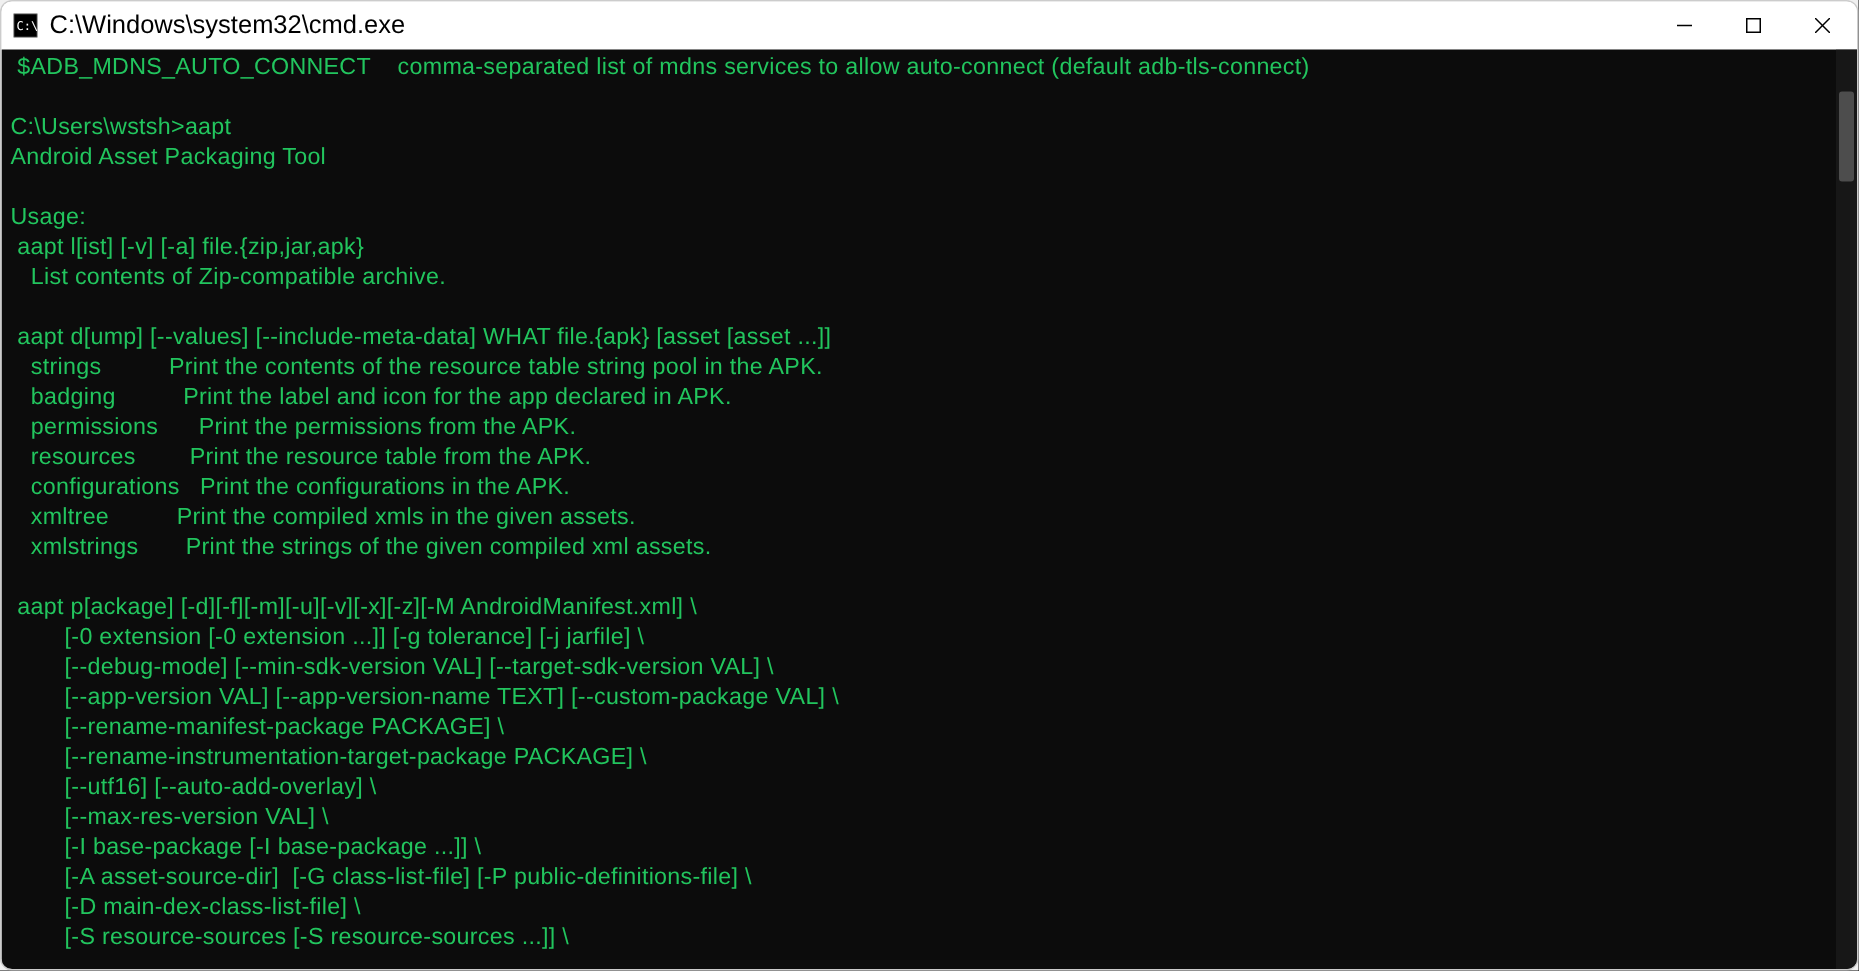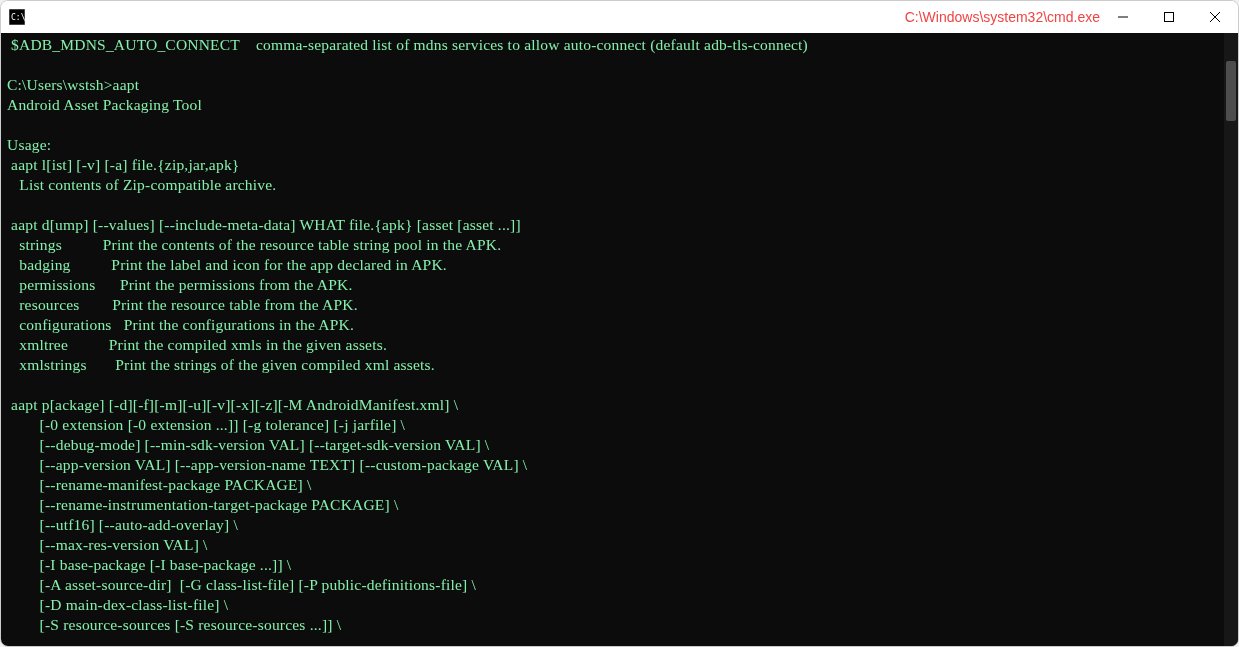--- a/index.html
+++ b/index.html
@@ -38,24 +38,23 @@
       margin-right: 8px;
       display: flex;
       align-items: center;
       justify-content: center;
     }
     .titlebar-icon svg {
       width: 16px;
       height: 16px;
     }
     .titlebar-title {
-      font-size: 14px;
-      color: #ef4444;
+      font-size: 17px;
+      color: #000000;
       flex: 1;
-      text-align: right;
     }
     .window-controls {
       display: flex;
       height: 100%;
     }
     .window-control {
       width: 46px;
       height: 100%;
       display: flex;
       align-items: center;
@@ -69,24 +68,24 @@
     .terminal-wrapper {
       flex: 1;
       background: #0c0c0c;
       position: relative;
       overflow: hidden;
     }
     .terminal {
       width: calc(100% - 14px);
       height: 100%;
       padding: 2px 6px;
-      font-family: Liberation Serif, serif;
+      font-family: Liberation Sans, sans-serif;
       font-size: 15.5px;
       line-height: 20px;
-      color: #86efac;
+      color: #22c55e;
       white-space: pre;
       overflow: hidden;
       letter-spacing: 0.2px;
     }
     .scrollbar {
       position: absolute;
       right: 0;
       top: 0;
       width: 14px;
       height: 100%;

